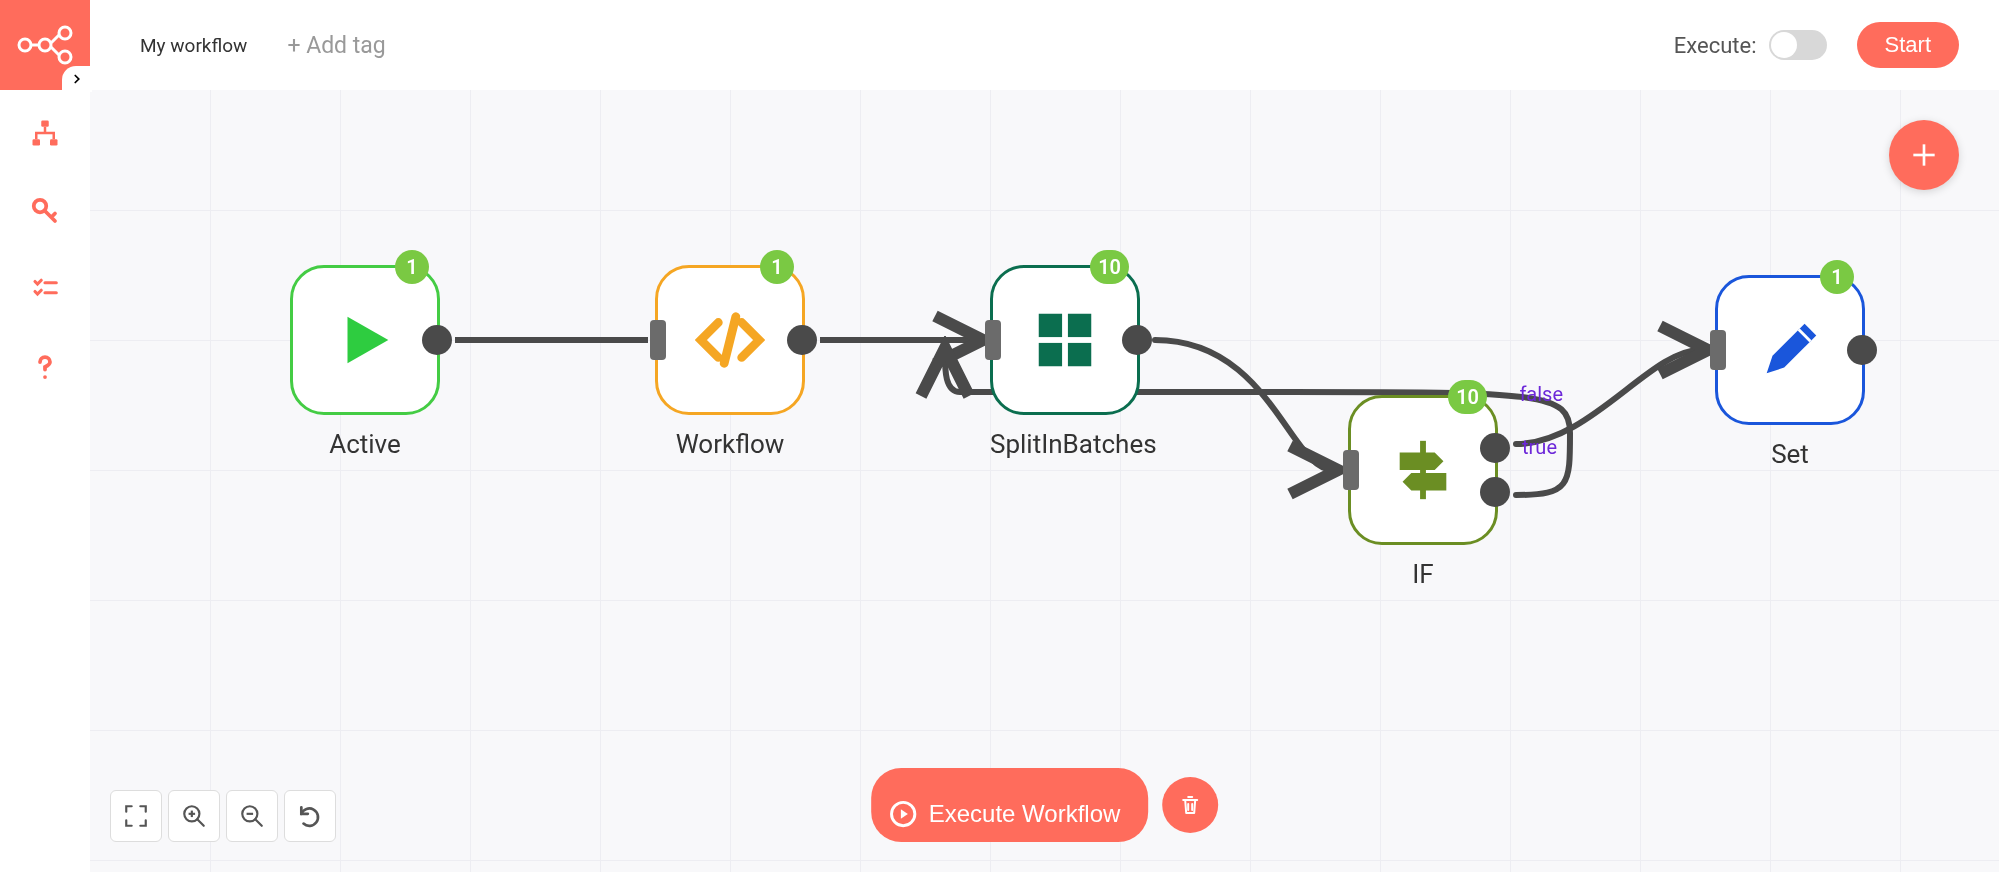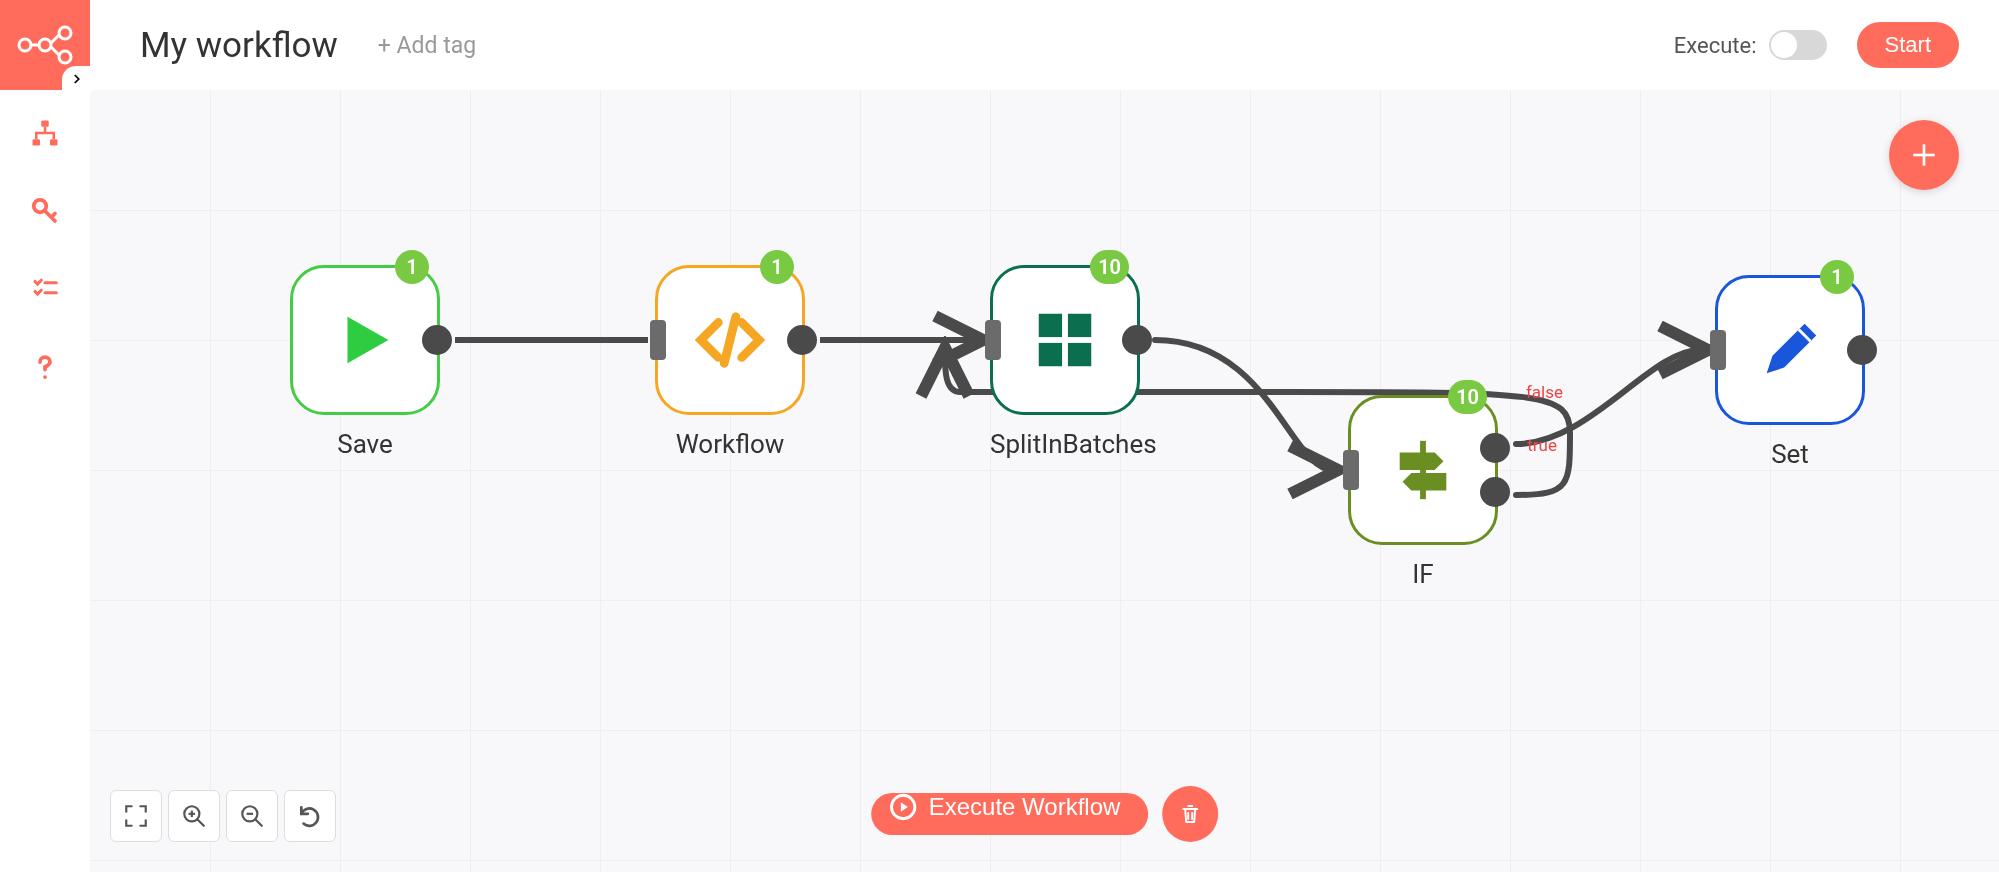--- a/index.html
+++ b/index.html
@@ -9,21 +9,21 @@
 .sidebar { position: absolute; left: 0; top: 0; width: 90px; height: 100%; background: #fff; display: flex; flex-direction: column; align-items: center; z-index: 20; }
 .logo-box { width: 90px; height: 90px; background: #ff6c5c; display: flex; align-items: center; justify-content: center; position: relative; }
 .logo-svg { width: 56px; height: 40px; }
 .sidebar-toggle { position: absolute; bottom: -2px; right: -2px; width: 30px; height: 26px; background: #fff; border-top-left-radius: 14px; display: flex; align-items: center; justify-content: center; z-index: 21; }
 .sidebar-toggle svg { width: 14px; height: 14px; }
 .sidebar-item { width: 90px; height: 70px; display: flex; align-items: center; justify-content: center; cursor: pointer; margin-top: 8px; }
 .sidebar-item svg { width: 30px; height: 30px; }
 
 
 .header { position: absolute; left: 90px; top: 0; right: 0; height: 90px; background: #fff; display: flex; align-items: center; padding: 0 40px 0 50px; z-index: 15; }
-.workflow-name { font-size: 35px; color: #333; font-weight: 400; margin-right: 40px; }
+.workflow-name { font-size: 19px; color: #333; font-weight: 400; margin-right: 40px; }
 .add-tag { font-size: 23px; color: #999; cursor: pointer; }
 .header-spacer { flex: 1; }
 .active-label { font-size: 22px; color: #555; margin-right: 12px; }
 .toggle { width: 58px; height: 30px; background: #d8d8d8; border-radius: 15px; position: relative; cursor: pointer; margin-right: 30px; }
 .toggle::after { content: ''; width: 26px; height: 26px; background: #fff; border-radius: 50%; position: absolute; top: 2px; left: 2px; }
 .save-btn { background: #ff6c5c; color: #fff; border: none; padding: 10px 28px; border-radius: 26px; font-size: 22px; cursor: pointer; font-weight: 500; }
 
 
 .canvas { position: absolute; left: 90px; top: 90px; right: 0; bottom: 0; background-color: #f8f8fa; background-image: linear-gradient(#ededf2 1px, transparent 1px), linear-gradient(90deg, #ededf2 1px, transparent 1px); background-size: 130px 130px; background-position: -10px -10px; }
 
@@ -39,36 +39,36 @@
 
 .border-green { border: 3px solid #44cc44; }
 .border-orange { border: 3px solid #f5a623; }
 .border-darkgreen { border: 3px solid #0b6e4f; }
 .border-olive { border: 3px solid #6b8e23; }
 .border-blue { border: 3px solid #1a56db; }
 
 .node-icon { width: 70px; height: 70px; }
 
 
-.port-label { position: absolute; font-size: 17px; color: #ef4444; }
+.port-label { position: absolute; font-size: 20px; color: #6d28d9; }
 
 
 .edges { position: absolute; left: 0; top: 0; width: 100%; height: 100%; pointer-events: none; }
 
 
 .add-btn { position: absolute; top: 30px; right: 40px; width: 70px; height: 70px; background: #ff6c5c; border-radius: 50%; display: flex; align-items: center; justify-content: center; cursor: pointer; z-index: 30; box-shadow: 0 2px 8px rgba(0,0,0,0.15); }
 .add-btn svg { width: 32px; height: 32px; }
 
 
 .bottom-tools { position: absolute; left: 20px; bottom: 30px; display: flex; gap: 6px; z-index: 30; }
 .tool-btn { width: 52px; height: 52px; background: #fff; border: 1px solid #ddd; border-radius: 6px; display: flex; align-items: center; justify-content: center; cursor: pointer; }
 .tool-btn svg { width: 26px; height: 26px; color: #555; }
 
 .bottom-center { position: absolute; left: 50%; transform: translateX(-50%); bottom: 30px; display: flex; gap: 14px; z-index: 30; align-items: center; }
-.exec-btn { background: #ff6c5c; color: #fff; border: none; border-radius: 30px; padding: 0 28px 14px 18px; font-size: 24px; font-weight: 500; display: flex; align-items: center; gap: 12px; cursor: pointer; }
+.exec-btn { background: #ff6c5c; color: #fff; border: none; border-radius: 30px; padding: 32px 28px 14px 18px; font-size: 24px; font-weight: 500; display: flex; align-items: center; gap: 12px; cursor: pointer; }
 .exec-btn svg { width: 28px; height: 28px; }
 .delete-btn { width: 56px; height: 56px; background: #ff6c5c; border-radius: 50%; display: flex; align-items: center; justify-content: center; cursor: pointer; }
 .delete-btn svg { width: 24px; height: 24px; }
 </style>
 </head>
 <body>
 
 <div class="sidebar">
   <div class="logo-box">
     <svg class="logo-svg" viewBox="0 0 56 40">
@@ -145,21 +145,21 @@
   </svg>
 
   <div class="node" style="left:200px; top:175px;">
     <div class="node-box border-green">
       <svg class="node-icon" viewBox="0 0 24 24">
         <path d="M6 4l14 8-14 8z" fill="#2ecc40"></path>
       </svg>
       <div class="node-badge">1</div>
       <div class="port-out"></div>
     </div>
-    <div class="node-label">Save</div>
+    <div class="node-label">Active</div>
   </div>
 
   <div class="node" style="left:565px; top:175px;">
     <div class="node-box border-orange">
       <svg class="node-icon" viewBox="0 0 24 24">
         <path d="M8 6l-6 6 6 6M16 6l6 6-6 6M14 4l-4 16" fill="none" stroke="#f5a623" stroke-width="3" stroke-linecap="round"></path>
       </svg>
       <div class="node-badge">1</div>
       <div class="port-in"></div>
       <div class="port-out"></div>

